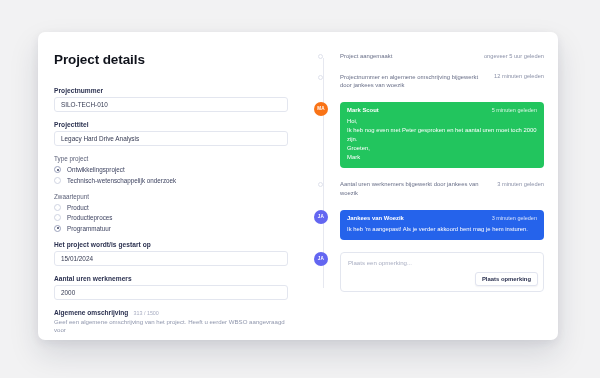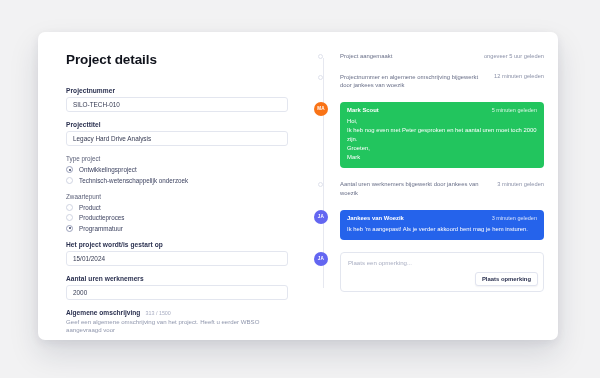--- a/index.html
+++ b/index.html
@@ -17,21 +17,21 @@
     border-radius: 7px;
     box-shadow: 0 14px 30px rgba(25,30,60,0.13), 0 3px 10px rgba(25,30,60,0.07);
     overflow: hidden;
   }
   #inner { position: relative; width: 100%; height: 100%; }
 
   
   #left {
     position: absolute; left: 0; top: 0;
     width: 272px; height: 100%;
-    padding: 20px 22px 0 28px;
+    padding: 20px 22px 0 16px;
   }
   #page-title {
     font-size: 13.5px; font-weight: bold; color: #10131c;
     letter-spacing: -0.1px; margin-bottom: 20px;
   }
   .field { margin-bottom: 9px; }
   .flabel {
     font-size: 6.6px; font-weight: bold; color: #2b3150;
     margin-bottom: 3px; letter-spacing: 0.05px;
   }

